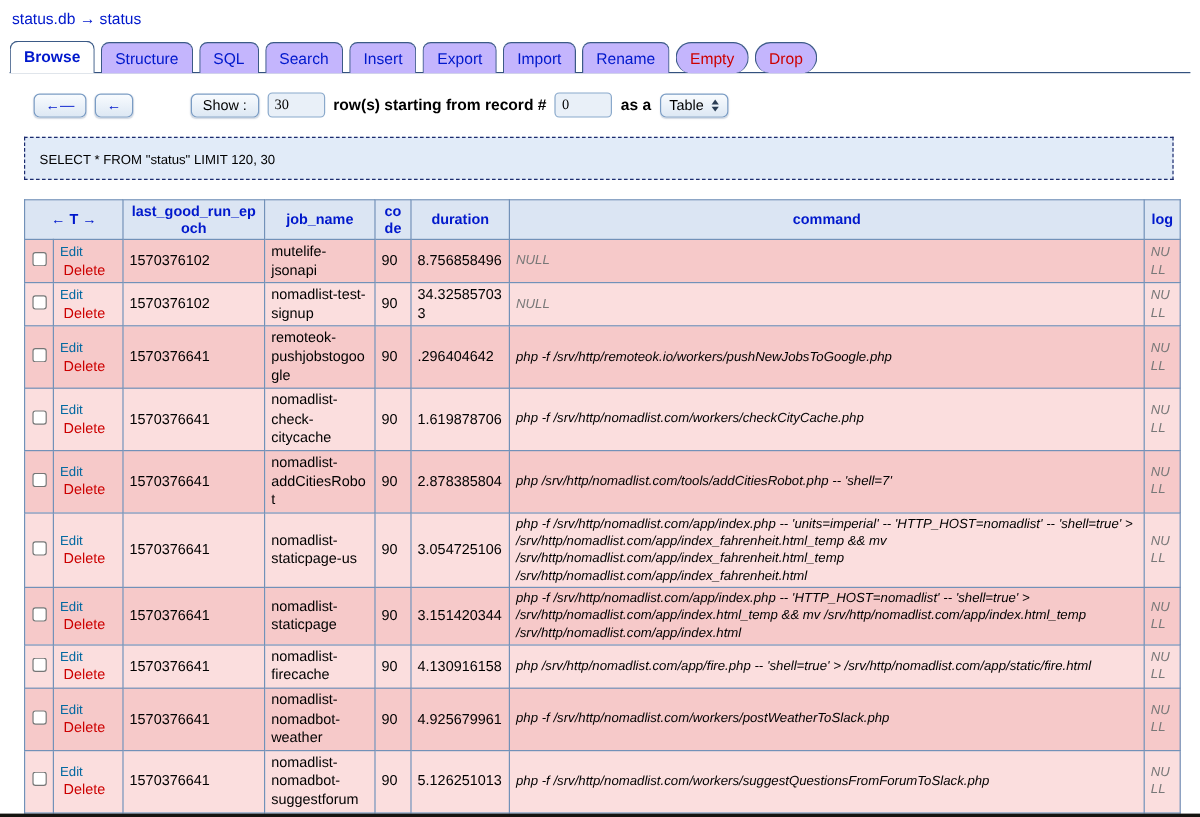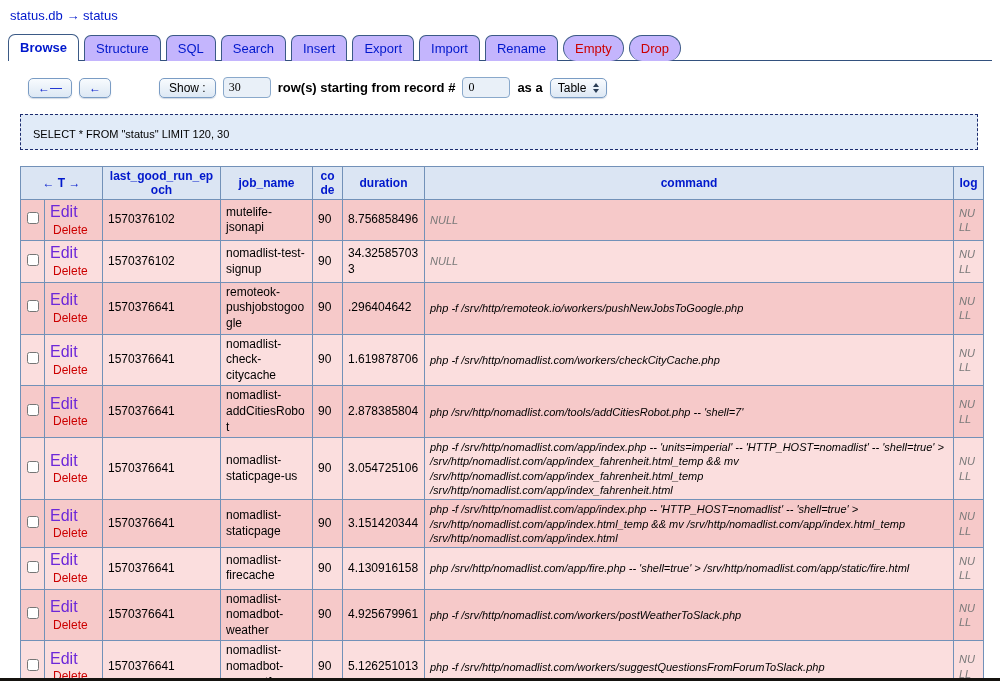--- a/index.html
+++ b/index.html
@@ -83,21 +83,21 @@
     background:#dbe5f3; color:#0018cc; text-align:center;
     font-size:12px; font-weight:bold; height:21px;
   }
   .data thead th.transpose { text-align:center; }
   td { font-size:12px; line-height:1.3; }
   td.command-cell { font-size:11px;font-style:italic; }
   tr.odd td  { background:#f6c9c9; }
   tr.even td { background:#fbdede; }
   td.checkbox-cell { text-align:center; padding:1px; }
   input[type="checkbox"] { width:12px; height:12px; margin:1px; }
-  a.edit { color:#6d28d9; font-size:16px; }
+  a.edit { color:#0369a1; font-size:11px; }
   a.delete { color:#cc0000; font-size:12px; margin-left:3px;text-align:center; }
   td.null { color:#787878; font-style:italic; }
   td.log-cell { font-size:11px; }
 
   .bottom-edge { position:absolute; left:0; bottom:0; width:100%; height:3px; background:#15130f; }
 </style>
 </head>
 <body>
 
 <div class="page">

